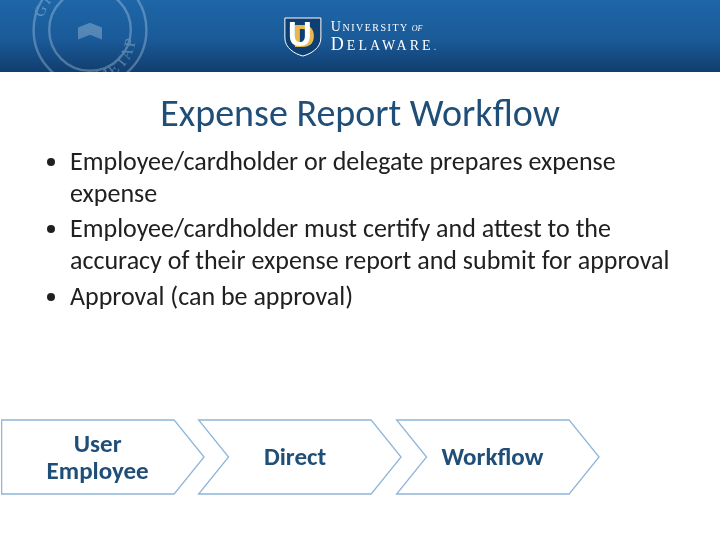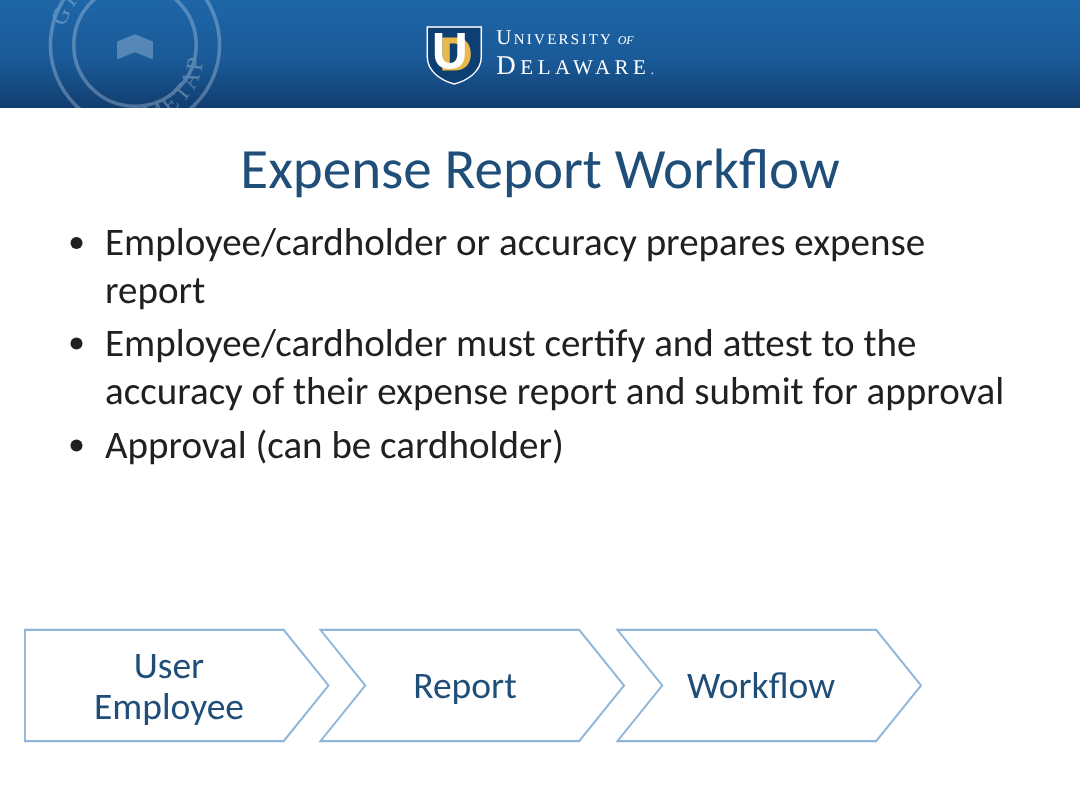--- a/index.html
+++ b/index.html
@@ -78,26 +78,27 @@
   }
   .bullets ul {
     margin: 0;
     padding-left: 28px;
     list-style: disc;
   }
   .bullets li { margin-bottom: 4px; }
 
   .chevrons {
     position: absolute;
-    left: 15px;
+    left: 0;
     bottom: 38px;
     width: 592px;
     height: 90px;
     display: flex;
     align-items: center;
+    font-weight: bold;
   }
   .chev {
     position: relative;
     flex: 1 1 0;
     height: 78px;
     margin-right: -10px;
   }
   .chev svg {
     position: absolute;
     inset: 0;
@@ -161,23 +162,23 @@
         <span class="big">D</span><span>ELAWARE</span><span class="dot">.</span>
       </div>
     </div>
   </div>
 </div>
 
 <div class="title">Expense Report Workflow</div>
 
 <div class="bullets">
   <ul>
-    <li>Employee/cardholder or accuracy prepares expense report</li>
+    <li>Employee/cardholder or delegate prepares expense expense</li>
     <li>Employee/cardholder must certify and attest to the accuracy of their expense report and submit for approval</li>
-    <li>Approval (can be cardholder)</li>
+    <li>Approval (can be approval)</li>
   </ul>
 </div>
 
 <div class="chevrons">
   <div class="chev">
     <svg viewBox="0 0 250 80" preserveAspectRatio="none">
       <path d="M2 2 H210 L246 40 L210 78 H2 Z" fill="#ffffff" stroke="#8fb5d9" stroke-width="1.5"></path>
     </svg>
     <div class="label">
       <div>
@@ -185,21 +186,21 @@
         <div>Employee</div>
       </div>
     </div>
   </div>
   <div class="chev">
     <svg viewBox="0 0 250 80" preserveAspectRatio="none">
       <path d="M2 2 H210 L246 40 L210 78 H2 L38 40 Z" fill="#ffffff" stroke="#8fb5d9" stroke-width="1.5"></path>
     </svg>
     <div class="label">
       <div>
-        <div>Report</div>
+        <div>Direct</div>
       </div>
     </div>
   </div>
   <div class="chev">
     <svg viewBox="0 0 250 80" preserveAspectRatio="none">
       <path d="M2 2 H210 L246 40 L210 78 H2 L38 40 Z" fill="#ffffff" stroke="#8fb5d9" stroke-width="1.5"></path>
     </svg>
     <div class="label">
       <div>
         <div>Workflow</div>

